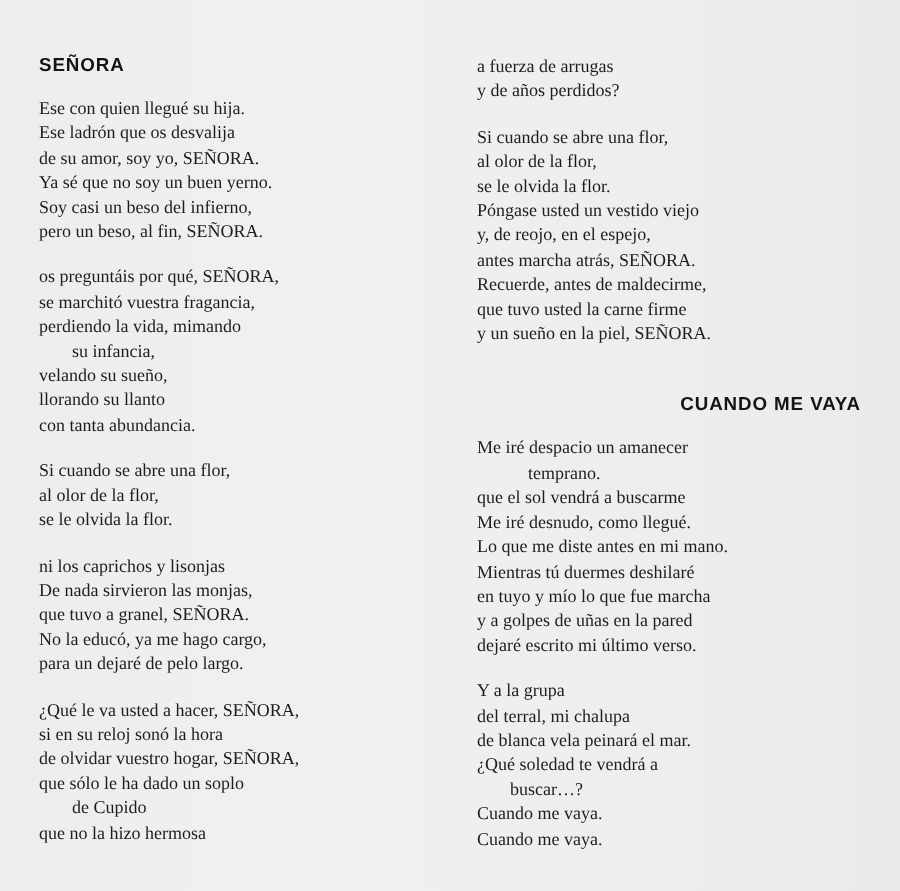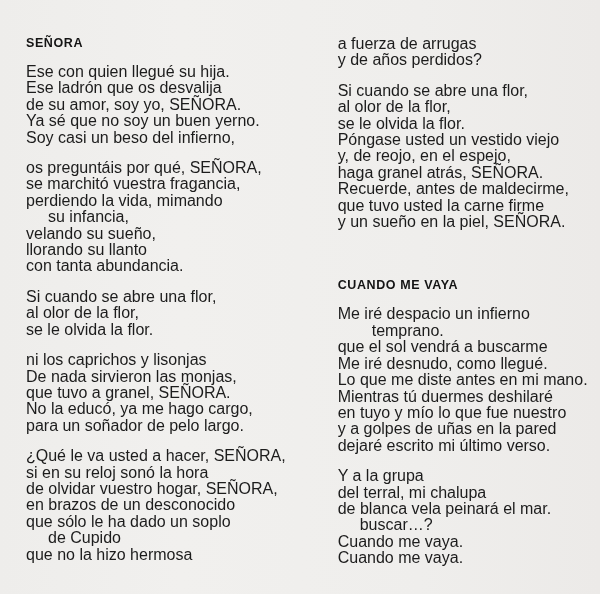--- a/index.html
+++ b/index.html
@@ -19,72 +19,75 @@
     width: 600px;
     height: 594px;
     box-sizing: border-box;
     padding: 36px 26px 18px 26px;
     background: linear-gradient(90deg, #eeedeb 0%, #f1f0ee 30%, #efeeec 70%, #eceae8 100%);
   }
   .columns {
     display: flex;
     flex-direction: row;
     align-items: flex-start;
-    gap: 16px;
+    gap: 0px;
     height: 100%;
   }
   .col {
     width: 280px;
     box-sizing: border-box;
   }
   .col-left { padding-right: 18px; }
   .col-right { padding-left: 18px; }
 
   .poem-title {
     font-size: 12.5px;
     font-weight: bold;
     letter-spacing: 0.6px;
     margin: 0 0 14px 0;
     color: #141414;
   }
   .stanza {
     margin: 0 0 14px 0;
   }
   .line {
-    font-size: 16px;
+    font-size: 12px;
     line-height: 16.4px;
     white-space: pre;
     color: #1c1c1c;
+    font-family: Liberation Serif, serif;
   }
   .indent-1 { padding-left: 22px; }
   .indent-2 { padding-left: 34px; }
   .spacer-title {
     height: 18px;
   }
   .poem-title.second {
-    margin-top: 16px;
+    margin-top: 0;
+    text-align: right;
   }
 </style>
 </head>
 <body>
 
 <div class="page">
   <div class="columns">
 
     <div class="col col-left">
 
       <div class="poem">
         <h2 class="poem-title">SEÑORA</h2>
 
         <div class="stanza">
           <div class="line">Ese con quien llegué su hija.</div>
           <div class="line">Ese ladrón que os desvalija</div>
           <div class="line">de su amor, soy yo, SEÑORA.</div>
           <div class="line">Ya sé que no soy un buen yerno.</div>
           <div class="line">Soy casi un beso del infierno,</div>
+          <div class="line">pero un beso, al fin, SEÑORA.</div>
         </div>
 
         <div class="stanza">
           <div class="line">os preguntáis por qué, SEÑORA,</div>
           <div class="line">se marchitó vuestra fragancia,</div>
           <div class="line">perdiendo la vida, mimando</div>
           <div class="line indent-1">su infancia,</div>
           <div class="line">velando su sueño,</div>
           <div class="line">llorando su llanto</div>
           <div class="line">con tanta abundancia.</div>
@@ -94,28 +97,27 @@
           <div class="line">Si cuando se abre una flor,</div>
           <div class="line">al olor de la flor,</div>
           <div class="line">se le olvida la flor.</div>
         </div>
 
         <div class="stanza">
           <div class="line">ni los caprichos y lisonjas</div>
           <div class="line">De nada sirvieron las monjas,</div>
           <div class="line">que tuvo a granel, SEÑORA.</div>
           <div class="line">No la educó, ya me hago cargo,</div>
-          <div class="line">para un soñador de pelo largo.</div>
+          <div class="line">para un dejaré de pelo largo.</div>
         </div>
 
         <div class="stanza">
           <div class="line">¿Qué le va usted a hacer, SEÑORA,</div>
           <div class="line">si en su reloj sonó la hora</div>
           <div class="line">de olvidar vuestro hogar, SEÑORA,</div>
-          <div class="line">en brazos de un desconocido</div>
           <div class="line">que sólo le ha dado un soplo</div>
           <div class="line indent-1">de Cupido</div>
           <div class="line">que no la hizo hermosa</div>
         </div>
       </div>
     </div>
 
     <div class="col col-right">
 
       <div class="poem">
@@ -123,48 +125,49 @@
           <div class="line">a fuerza de arrugas</div>
           <div class="line">y de años perdidos?</div>
         </div>
 
         <div class="stanza">
           <div class="line">Si cuando se abre una flor,</div>
           <div class="line">al olor de la flor,</div>
           <div class="line">se le olvida la flor.</div>
           <div class="line">Póngase usted un vestido viejo</div>
           <div class="line">y, de reojo, en el espejo,</div>
-          <div class="line">haga granel atrás, SEÑORA.</div>
+          <div class="line">antes marcha atrás, SEÑORA.</div>
           <div class="line">Recuerde, antes de maldecirme,</div>
           <div class="line">que tuvo usted la carne firme</div>
           <div class="line">y un sueño en la piel, SEÑORA.</div>
         </div>
       </div>
 
       <div class="spacer-title"></div>
 
       <div class="poem">
         <h2 class="poem-title second">CUANDO ME VAYA</h2>
 
         <div class="stanza">
-          <div class="line">Me iré despacio un infierno</div>
+          <div class="line">Me iré despacio un amanecer</div>
           <div class="line indent-2">temprano.</div>
           <div class="line">que el sol vendrá a buscarme</div>
           <div class="line">Me iré desnudo, como llegué.</div>
           <div class="line">Lo que me diste antes en mi mano.</div>
           <div class="line">Mientras tú duermes deshilaré</div>
-          <div class="line">en tuyo y mío lo que fue nuestro</div>
+          <div class="line">en tuyo y mío lo que fue marcha</div>
           <div class="line">y a golpes de uñas en la pared</div>
           <div class="line">dejaré escrito mi último verso.</div>
         </div>
 
         <div class="stanza">
           <div class="line">Y a la grupa</div>
           <div class="line">del terral, mi chalupa</div>
           <div class="line">de blanca vela peinará el mar.</div>
+          <div class="line">¿Qué soledad te vendrá a</div>
           <div class="line indent-1">buscar…?</div>
           <div class="line">Cuando me vaya.</div>
           <div class="line">Cuando me vaya.</div>
         </div>
       </div>
     </div>
 
   </div>
 </div>
 

